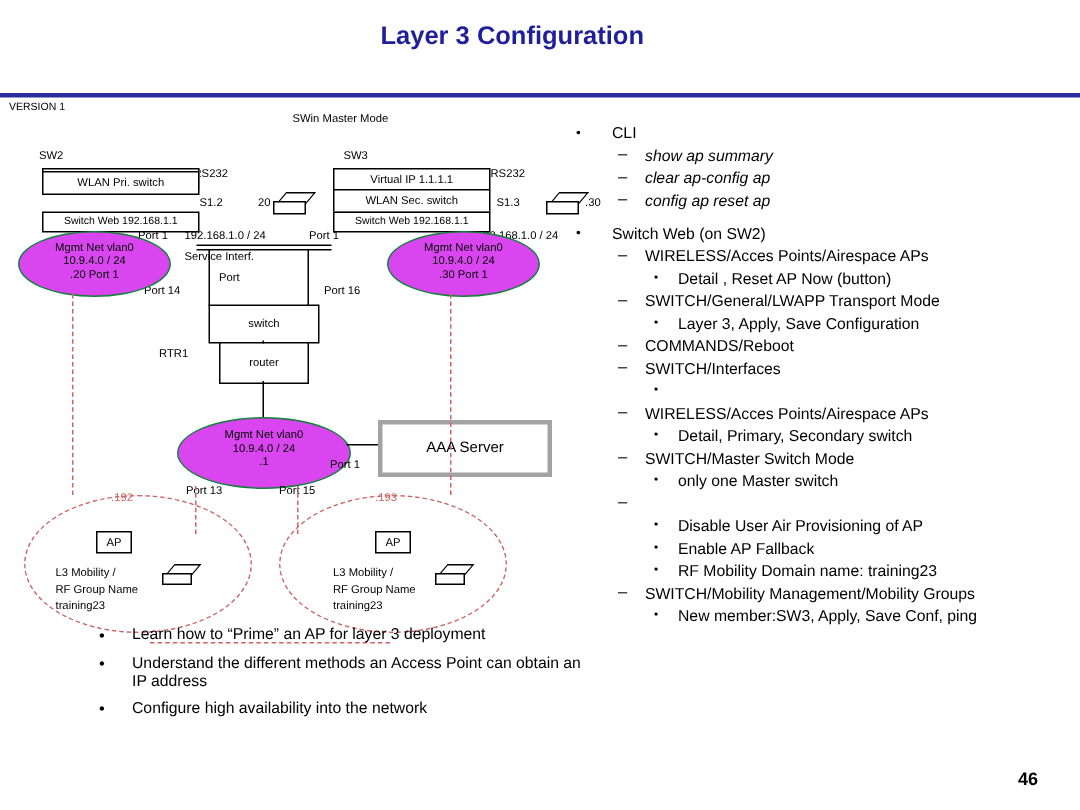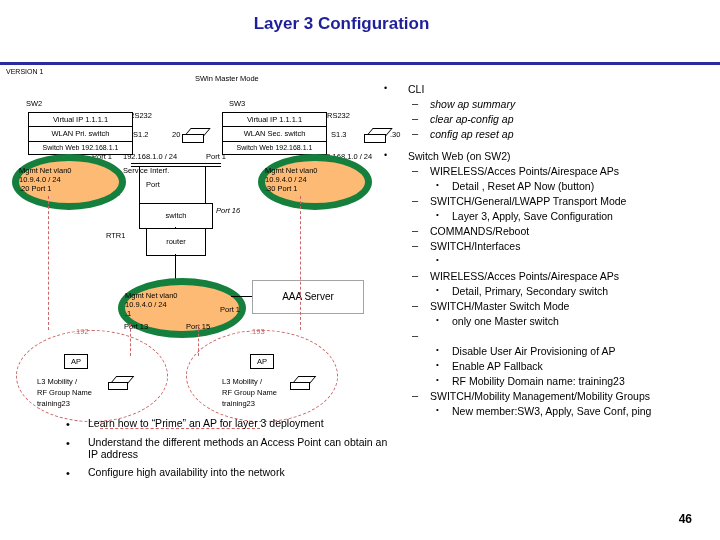--- a/index.html
+++ b/index.html
@@ -22,24 +22,24 @@
   .gap{height:7px;}
 
   
   .bottombullets{position:absolute;left:60px;top:418px;width:330px;font-size:10.5px;color:#000;line-height:1.12;}
   .bb{position:relative;padding-left:28px;margin-bottom:7px;}
   .bb>.b{position:absolute;left:6px;top:0;font-size:11px;}
 
   
   .lbl{position:absolute;font-size:7.5px;color:#000;white-space:nowrap;}
   .box{position:absolute;border:1px solid #000;background:#fff;font-size:7.5px;text-align:center;color:#000;}
-  .boxr{position:absolute;border:1px solid #a3a3a3;background:#fff;font-size:8px;text-align:center;color:#000;}
+  .boxr{position:absolute;border:3px solid #a3a3a3;background:#fff;font-size:8px;text-align:center;color:#000;}
   .line{position:absolute;background:#000;}
   .dashline{position:absolute;border-top:1px dashed #d35f5f;}
-  .ell{position:absolute;border:7px solid #15803d;border-radius:50%;background:#fdba74;font-size:7.5px;text-align:left;color:#000;}
+  .ell{position:absolute;border:1px solid #15803d;border-radius:50%;background:#d946ef;font-size:7.5px;text-align:center;color:#000;}
   .ell-d{position:absolute;border:1px dashed #c66;border-radius:50%;background:#fff;}
   
   .dev{position:absolute;}
   .dev .top{position:absolute;left:5px;top:0;width:18px;height:7px;background:#fff;border:1px solid #000;transform:skewX(-40deg);}
   .dev .front{position:absolute;left:0;top:6px;width:20px;height:7px;background:#fff;border:1px solid #000;}
   .ap .top{width:16px;height:6px;}
   .ap .front{width:18px;height:6px;}
 </style>
 </head>
 <body>
@@ -51,21 +51,21 @@
   <div class="version">VERSION 1</div>
   <div class="pagenum">46</div>
 
   <div>
 
     <div class="lbl" style="left:195px;top:74px;">SWin Master Mode</div>
 
     <div class="lbl" style="left:26px;top:99px;">SW2</div>
     <div class="lbl" style="left:129px;top:111px;">RS232</div>
     <div class="box" style="left:28px;top:112px;width:103px;height:13px;line-height:13px;">Virtual IP 1.1.1.1</div>
-    <div class="box" style="left:28px;top:126px;width:103px;height:14px;line-height:14px;">WLAN Pri. switch</div>
+    <div class="box" style="left:28px;top:114px;width:103px;height:14px;line-height:14px;">WLAN Pri. switch</div>
     <div class="box" style="left:28px;top:141px;width:103px;height:12px;line-height:12px;font-size:7px;">Switch Web 192.168.1.1</div>
     <div class="lbl" style="left:133px;top:130px;">S1.2</div>
     <div class="lbl" style="left:172px;top:130px;">20</div>
     <div class="dev" style="left:182px;top:128px;">
         <div class="top"></div>
         <div class="front"></div>
       </div>
     <div class="lbl" style="left:123px;top:152px;">192.168.1.0 / 24</div>
     <div class="lbl" style="left:123px;top:166px;">Service Interf.</div>
     <div class="lbl" style="left:92px;top:152px;">Port 1</div>
@@ -83,21 +83,21 @@
     <div class="box" style="left:222px;top:126px;width:103px;height:14px;line-height:14px;">WLAN Sec. switch</div>
     <div class="box" style="left:222px;top:141px;width:103px;height:12px;line-height:12px;font-size:7px;">Switch Web 192.168.1.1</div>
     <div class="lbl" style="left:331px;top:130px;">S1.3</div>
     <div class="lbl" style="left:390px;top:130px;">.30</div>
     <div class="dev" style="left:364px;top:128px;">
         <div class="top"></div>
         <div class="front"></div>
       </div>
     <div class="lbl" style="left:318px;top:152px;">192.168.1.0 / 24</div>
     <div class="lbl" style="left:206px;top:152px;">Port 1</div>
-    <div class="lbl" style="left:216px;top:206px;font-style:italic;">Port  16</div>
+    <div class="lbl" style="left:216px;top:189px;">Port  16</div>
 
     <div class="ell" style="left:258px;top:154px;width:100px;height:42px;">
       <div style="margin-top:5px;">Mgmt Net vlan0</div>
       <div>10.9.4.0 / 24</div>
       <div>.30 Port 1</div>
     </div>
 
     <div class="lbl" style="left:146px;top:180px;">Port</div>
     <div class="box" style="left:139px;top:203px;width:72px;height:24px;line-height:24px;">switch</div>
     <div class="line" style="left:131px;top:163px;width:90px;height:1px;"></div>

